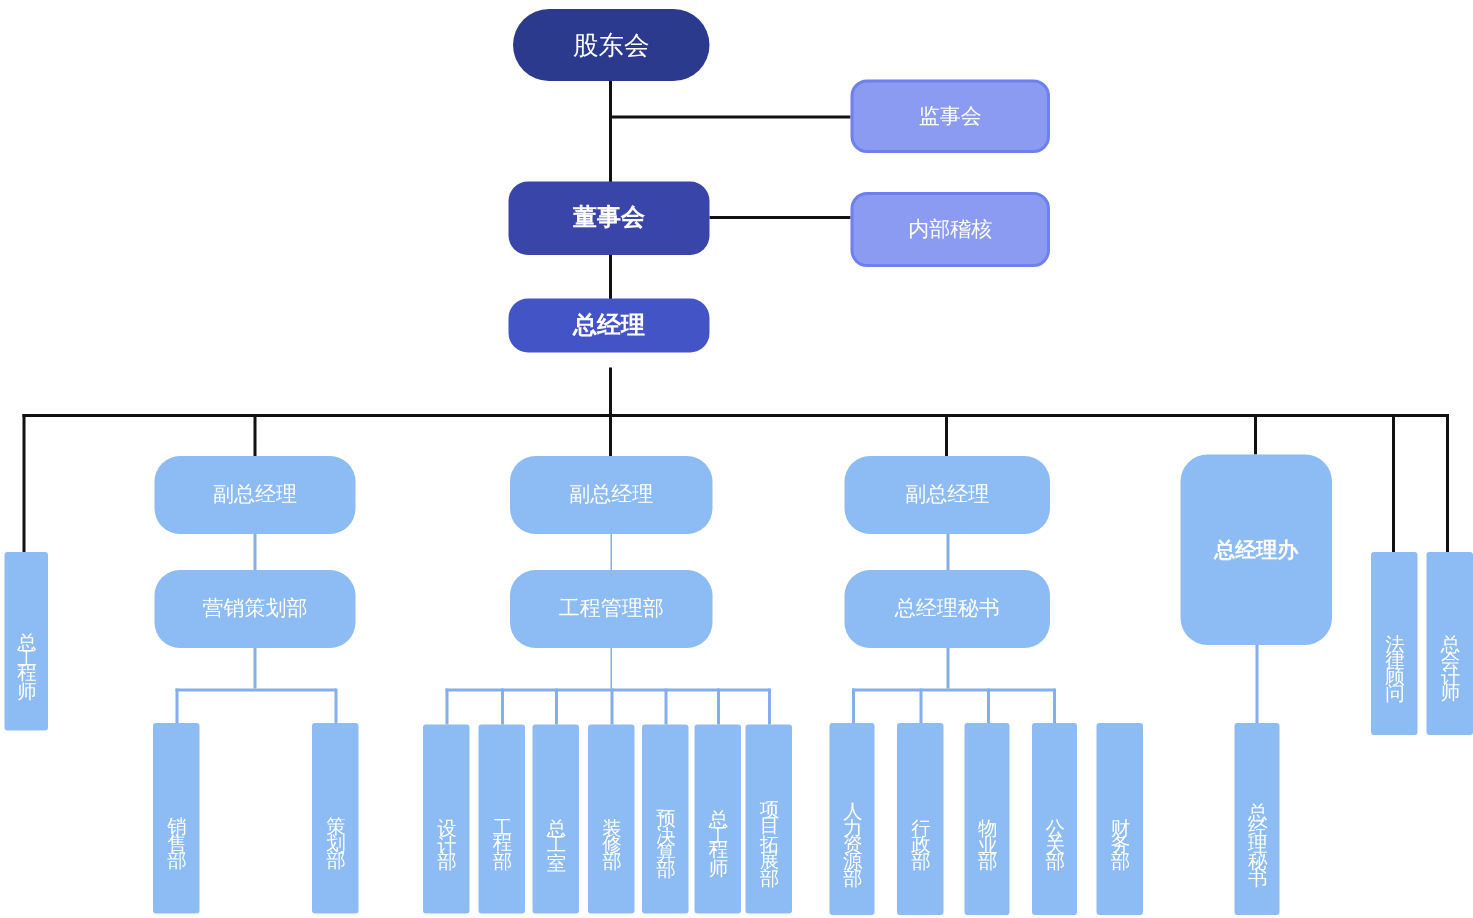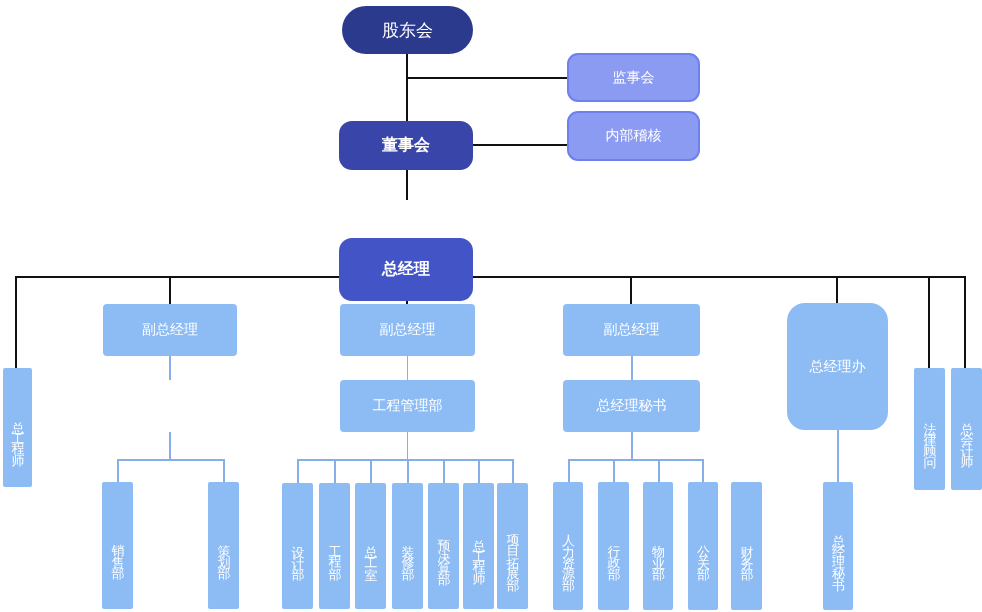--- a/index.html
+++ b/index.html
@@ -9,22 +9,22 @@
     font-family:"Liberation Sans","DejaVu Sans",sans-serif;
   }
   .node{
     position:absolute;display:flex;align-items:center;justify-content:center;
     color:#ffffff;box-sizing:border-box;text-align:center;
   }
   .dark1{background:#2c3a8e;border-radius:25px;font-size:17px;font-weight:normal;}
   .dark2{background:#3945a8;border-radius:13px;font-size:16px;font-weight:bold;}
   .dark3{background:#4254c6;border-radius:13px;font-size:16px;font-weight:bold;}
   .peri{background:#8b9bf2;border:2px solid #6d80ee;border-radius:11px;font-size:14px;}
-  .lite{background:#8dbbf4;border-radius:4px;font-size:14px;}
-  .bigoffice{background:#8dbbf4;border-radius:18px;font-size:14px;}
+  .lite{background:#8dbbf4;border-radius:17px;font-size:14px;}
+  .bigoffice{background:#8dbbf4;border-radius:18px;font-size:14px;font-weight:bold;}
   .v{
     background:#8dbbf4;border-radius:2px;font-size:13px;
     writing-mode:vertical-rl;text-orientation:upright;letter-spacing:11px;
     display:flex;align-items:center;justify-content:center;
     padding-top:10px;
   }
   .ln{position:absolute;background:#111111;}
   .bl{position:absolute;background:#85aeea;}
 </style>
 </head>
@@ -69,31 +69,32 @@
   <div class="bl" style="left:568px;top:459px;width:1.5px;height:23px;"></div>
   <div class="bl" style="left:613px;top:459px;width:1.5px;height:23px;"></div>
   <div class="bl" style="left:658px;top:459px;width:1.5px;height:23px;"></div>
   <div class="bl" style="left:702px;top:459px;width:1.5px;height:23px;"></div>
 
   <div class="bl" style="left:837px;top:430px;width:1.5px;height:52px;"></div>
 
   <div class="node dark1" style="left:342px;top:6px;width:131px;height:48px;">股东会</div>
   <div class="node dark2" style="left:339px;top:121px;width:134px;height:49px;">董事会</div>
   <div class="node peri" style="left:567px;top:53px;width:133px;height:49px;">监事会</div>
-  <div class="node peri" style="left:567px;top:111px;width:133px;height:50px;">内部稽核</div>
-  <div class="node dark3" style="left:339px;top:199px;width:134px;height:63px;margin-top:39px;">总经理</div>
+  <div class="node peri" style="left:567px;top:128px;width:133px;height:50px;">内部稽核</div>
+  <div class="node dark3" style="left:339px;top:199px;width:134px;height:36px;">总经理</div>
 
   <div class="node v" style="left:3px;top:368px;width:29px;height:119px;">总工程师</div>
   <div class="node lite" style="left:103px;top:304px;width:134px;height:52px;">副总经理</div>
   <div class="node lite" style="left:340px;top:304px;width:135px;height:52px;">副总经理</div>
   <div class="node lite" style="left:563px;top:304px;width:137px;height:52px;">副总经理</div>
   <div class="node bigoffice" style="left:787px;top:303px;width:101px;height:127px;">总经理办</div>
   <div class="node v" style="left:914px;top:368px;width:31px;height:122px;">法律顾问</div>
   <div class="node v" style="left:951px;top:368px;width:31px;height:122px;">总会计师</div>
 
+  <div class="node lite" style="left:103px;top:380px;width:134px;height:52px;">营销策划部</div>
   <div class="node lite" style="left:340px;top:380px;width:135px;height:52px;">工程管理部</div>
   <div class="node lite" style="left:563px;top:380px;width:137px;height:52px;">总经理秘书</div>
 
   <div class="node v" style="left:102px;top:482px;width:31px;height:127px;">销售部</div>
   <div class="node v" style="left:208px;top:482px;width:31px;height:127px;">策划部</div>
 
   <div class="node v" style="left:282px;top:483px;width:31px;height:126px;">设计部</div>
   <div class="node v" style="left:319px;top:483px;width:31px;height:126px;">工程部</div>
   <div class="node v" style="left:355px;top:483px;width:31px;height:126px;">总工室</div>
   <div class="node v" style="left:392px;top:483px;width:31px;height:126px;">装修部</div>

